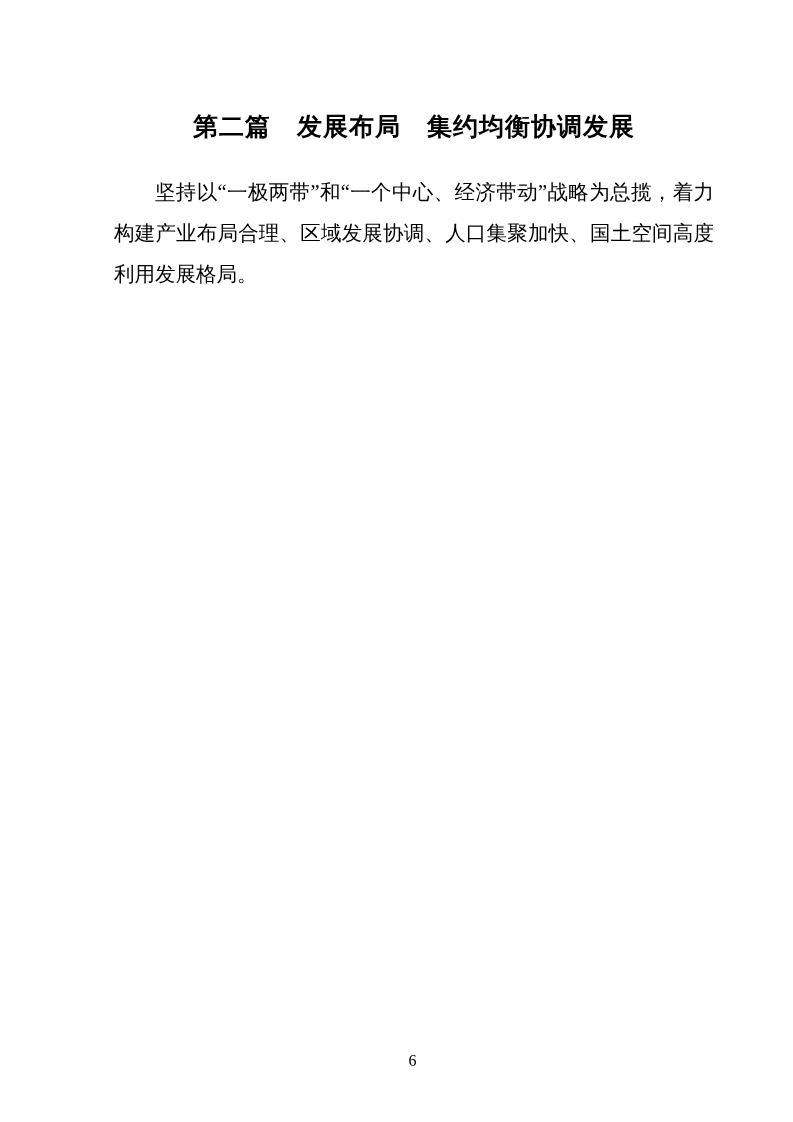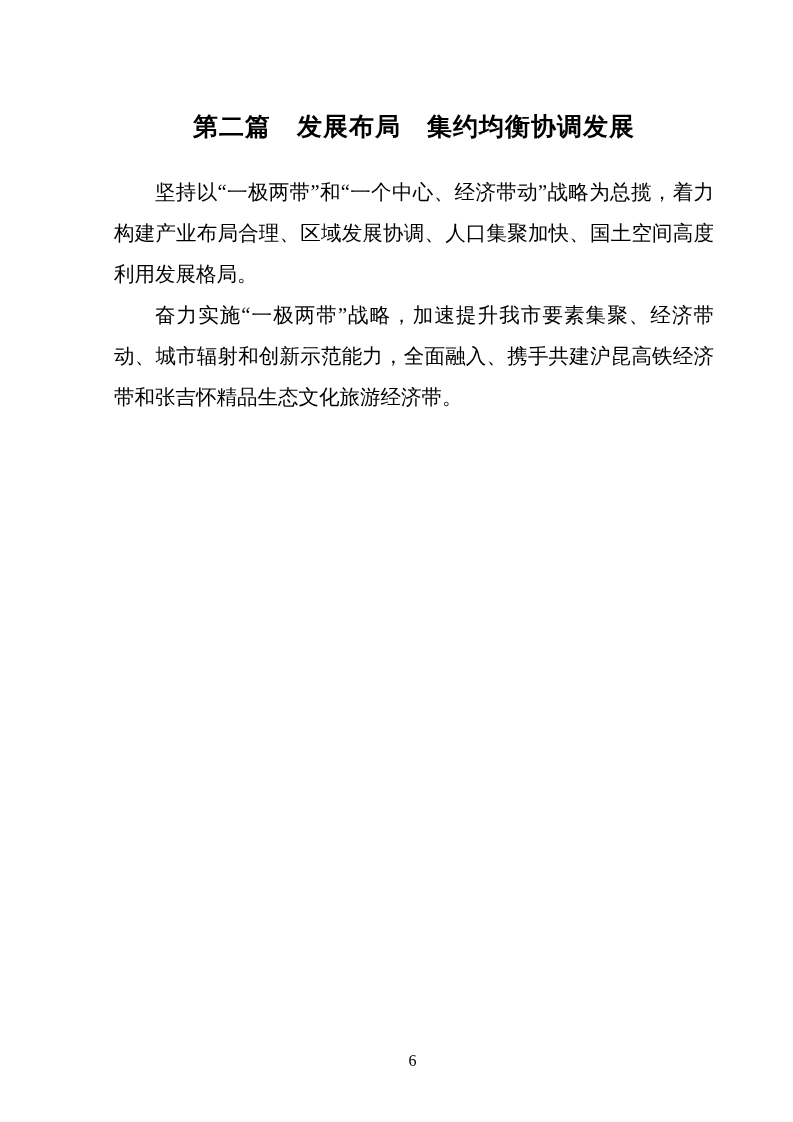--- a/index.html
+++ b/index.html
@@ -83,19 +83,18 @@
 <body>
 
 <div class="page">
   <div class="content">
 
     <div class="doc-title">第二篇　发展布局　集约均衡协调发展</div>
 
     <p class="para first">坚持以“一极两带”和“一个中心、经济带动”战略为总揽，着力构建产业布局合理、区域发展协调、人口集聚加快、国土空间高度利用发展格局。</p>
 
 
-    <p class="para">奋力实施“一极两带”战略，加速提升我市要素集聚、经济带动、城市辐射和创新示范能力，全面融入、携手共建沪昆高铁经济带和张吉怀精品生态文化旅游经济带。</p>
 
 
   </div>
 
   <div class="page-number">6</div>
 </div>
 
 </body></html>

